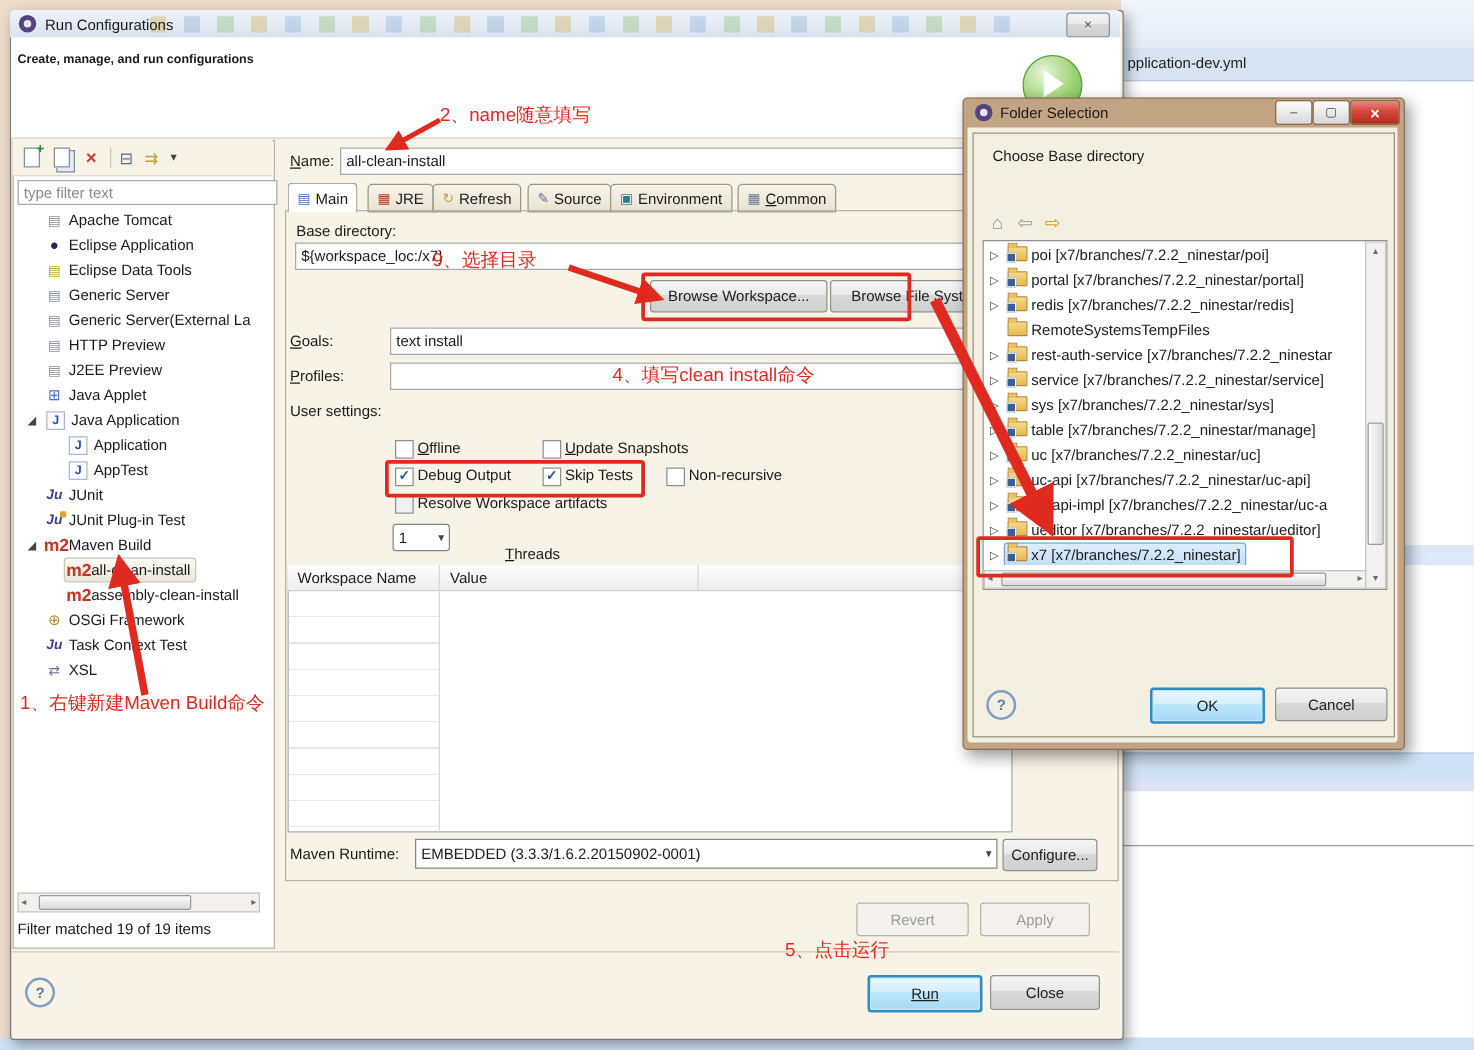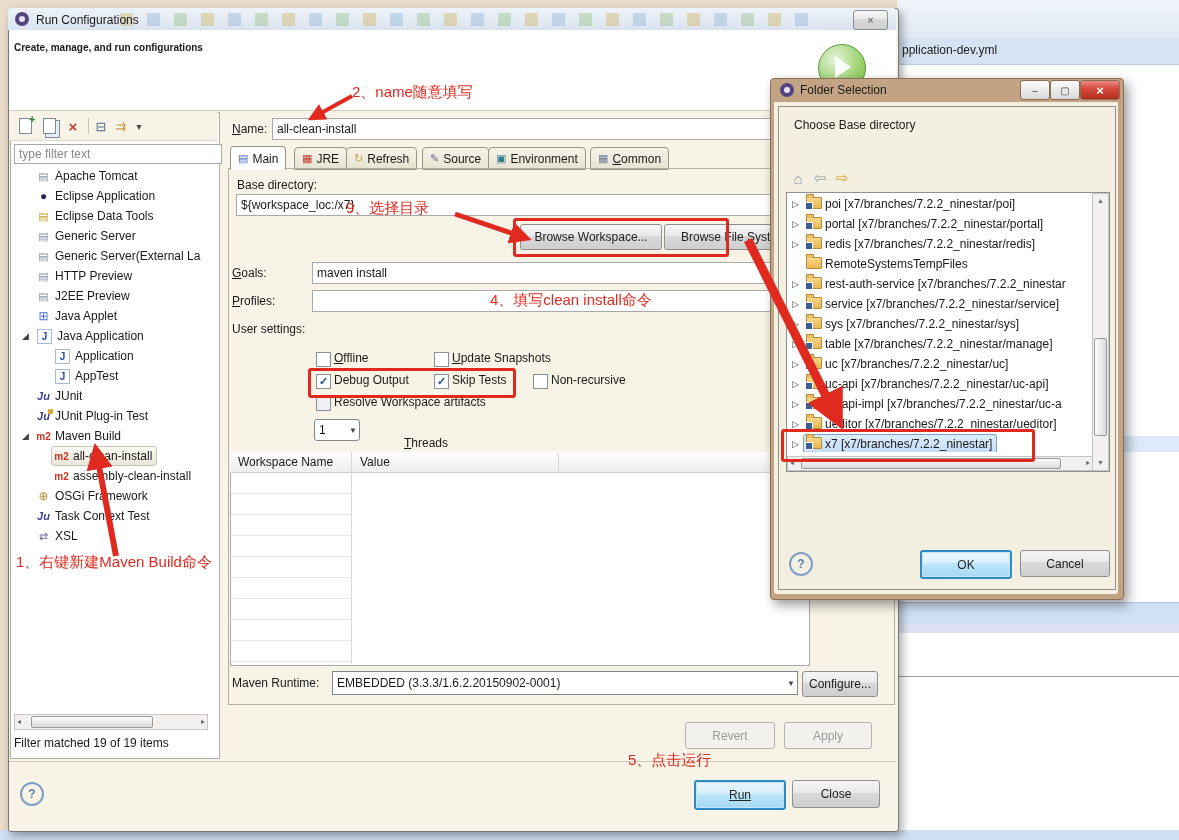--- a/index.html
+++ b/index.html
@@ -66,21 +66,21 @@
   #rc-tree .row.selected .hl{background:linear-gradient(#fbfaf4,#eae7d8);border-color:#c9c5b2;}
   #fd-tree .row.selected .hl{background:linear-gradient(#def streamline);}
   
   .row[data-kind="server"] .ico{color:#8a93a8;}
   .row[data-kind="eclipse"] .ico{color:#2c2255;font-size:12px;}
   .row[data-kind="db"] .ico{color:#c8a032;}
   .row[data-kind="applet"] .ico{color:#4a6fd0;font-size:12px;}
   .row[data-kind="java"] .ico{color:#2a4bb5;font-weight:bold;font-size:10px;border:1px solid #a8b8d8;background:#fdfdff;width:13px;height:13px;line-height:13px;flex:0 0 13px;margin:0 5px 0 2px;}
   .row[data-kind="junit"] .ico,.row[data-kind="junitp"] .ico,.row[data-kind="task"] .ico{color:#3b3f8e;font-weight:bold;font-style:italic;font-size:11px;}
   .row[data-kind="junitp"] .ico::after{content:"";position:absolute;right:-1px;top:-1px;width:5px;height:5px;background:#e2a33c;border-radius:1px;}
-  .row[data-kind="m2"] .ico{color:#cc3322;font-weight:bold;font-size:10px;}
+  .row[data-kind="m2"] .ico{color:#cc3322;font-weight:bold;font-size:14px;}
   .row[data-kind="osgi"] .ico{color:#b98a2f;font-size:12px;}
   .row[data-kind="xsl"] .ico{color:#6a6a9a;}
   .fold{width:14px;height:10px;background:linear-gradient(#f8d98a,#e8b84e);border:1px solid #b9893a;border-radius:1px;position:relative;display:inline-block;}
   .fold::before{content:"";position:absolute;left:-1px;top:-4px;width:6px;height:3px;background:#e8c263;border:1px solid #b9893a;border-bottom:none;border-radius:1px 1px 0 0;}
   .row[data-kind="mfolder"] .fold::after{content:"";position:absolute;left:-2px;bottom:-2px;width:6px;height:6px;background:#3a5f92;border:1px solid #fff;}
   #fd-tree .row.selected .hl{background:linear-gradient(#ddeefc,#c2dcf5);border-color:#7da2ce;}
   .rc-hsb{left:14px;top:714px;width:192px;height:14px;}
   .rc-status{left:14px;top:736px;}
   
   .grp{left:228px;top:168px;width:665px;height:535px;border:1px solid #b5b2a5;}
@@ -326,21 +326,21 @@
       <span class="mn">Common</span>
     </div>
   <div class="abs grp"></div>
 
   <div class="abs label" style="left:237px;top:178px;">Base directory:</div>
   <div class="input" style="left:236px;top:194px;width:618px;height:20px;">${workspace_loc:/x7}</div>
   <div class="btn" style="left:520px;top:224px;width:140px;height:24px;">Browse Workspace...</div>
   <div class="btn" style="left:664px;top:224px;width:148px;height:24px;">Browse File System...</div>
 
   <div class="abs label mn" style="left:232px;top:266px;">Goals:</div>
-  <div class="input" style="left:312px;top:262px;width:496px;height:20px;">maven install</div>
+  <div class="input" style="left:312px;top:262px;width:496px;height:20px;">text install</div>
   <div class="abs label mn" style="left:232px;top:294px;">Profiles:</div>
   <div class="input" style="left:312px;top:290px;width:496px;height:20px;"></div>
   <div class="abs label" style="left:232px;top:322px;">User settings:</div>
 
   <div class="chk" style="left:316px;top:352px;"></div>
   <div class="abs label mn" style="left:334px;top:351px;">Offline</div>
   <div class="chk" style="left:434px;top:352px;"></div>
   <div class="abs label mn" style="left:452px;top:351px;">Update Snapshots</div>
   <div class="chk" style="left:316px;top:374px;">✓</div>
   <div class="abs label" style="left:334px;top:373px;">Debug Output</div>

